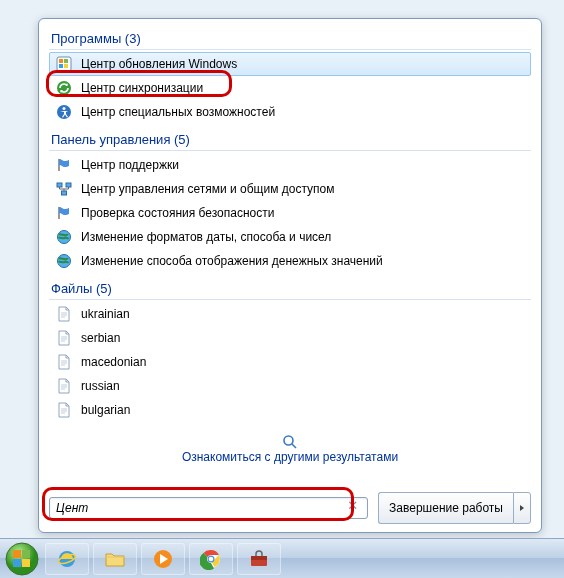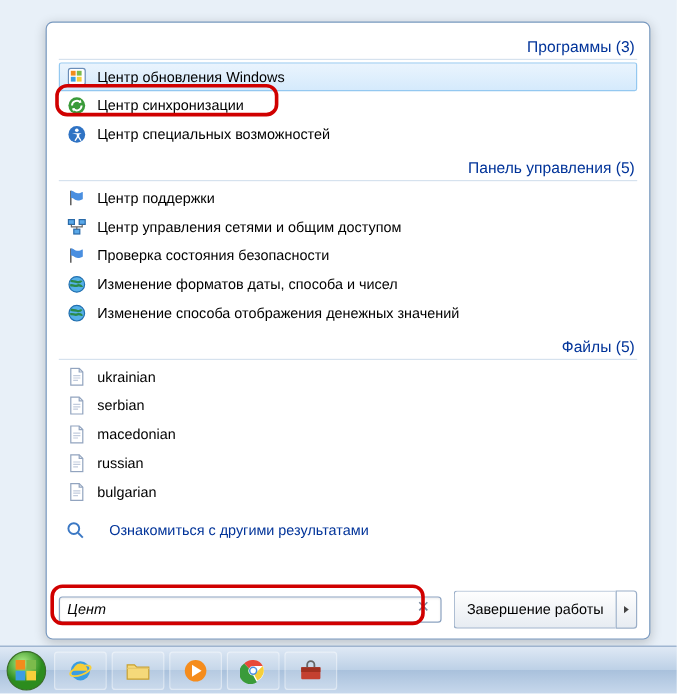--- a/index.html
+++ b/index.html
@@ -23,21 +23,20 @@
       border-radius: 6px;
       box-shadow: 0 2px 10px rgba(0,0,0,0.2);
       padding: 8px 10px 6px 10px;
     }
     .section-header {
       color: #003399;
       font-size: 13px;
       padding: 4px 2px 3px 2px;
       border-bottom: 1px solid #d6e2ee;
       margin-bottom: 2px;
-      text-align: right;
     }
     .item {
       display: flex;
       align-items: center;
       padding: 3px 6px;
       gap: 9px;
       cursor: pointer;
       border: 1px solid transparent;
       border-radius: 2px;
     }
@@ -56,25 +55,26 @@
       width: 16px;
       height: 16px;
       flex-shrink: 0;
       display: flex;
       align-items: center;
       justify-content: center;
     }
     .see-more {
       display: flex;
       align-items: center;
-      gap: 20px;
+      gap: 0;
       padding: 6px 6px;
       color: #003399;
       cursor: pointer;
       margin-top: 6px;
+      flex-direction: column;
     }
     .bottom-row {
       position: absolute;
       left: 10px;
       right: 10px;
       bottom: 8px;
       display: flex;
       align-items: center;
       gap: 10px;
     }

